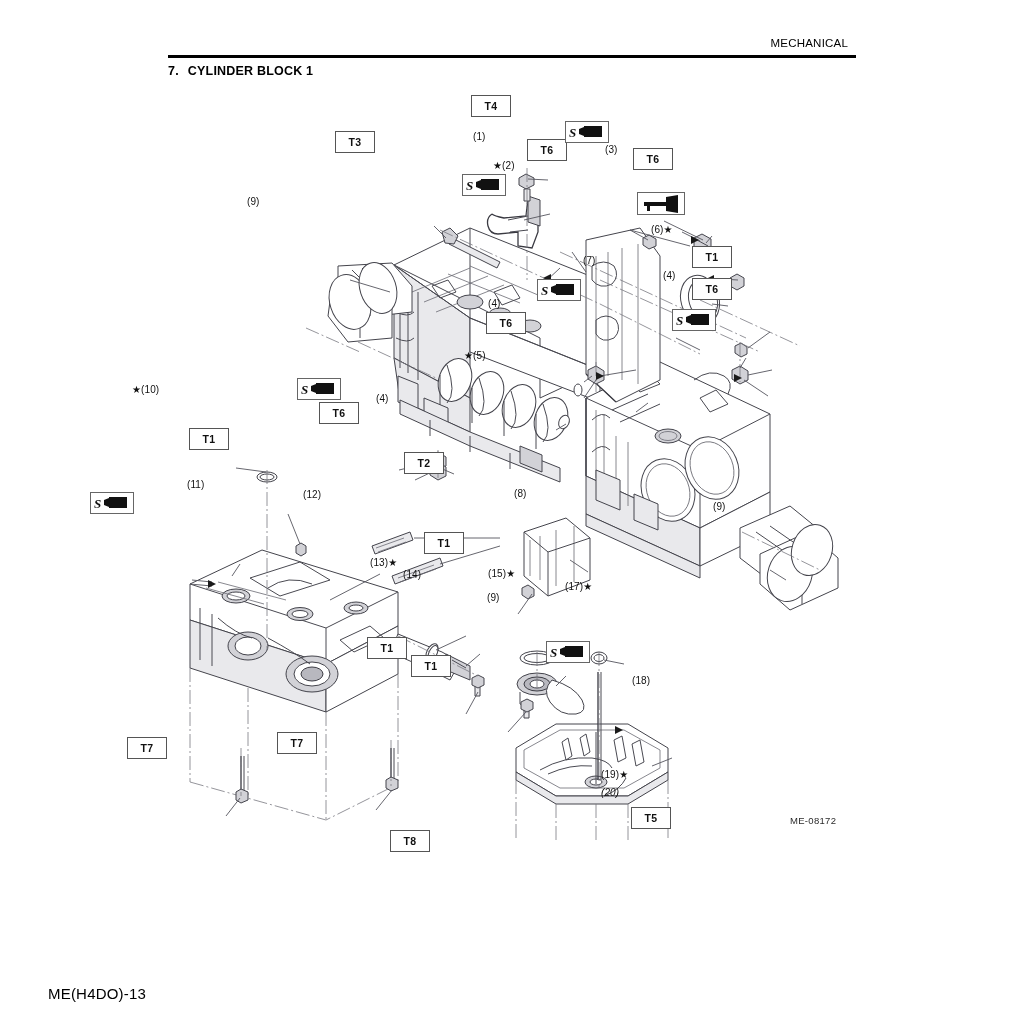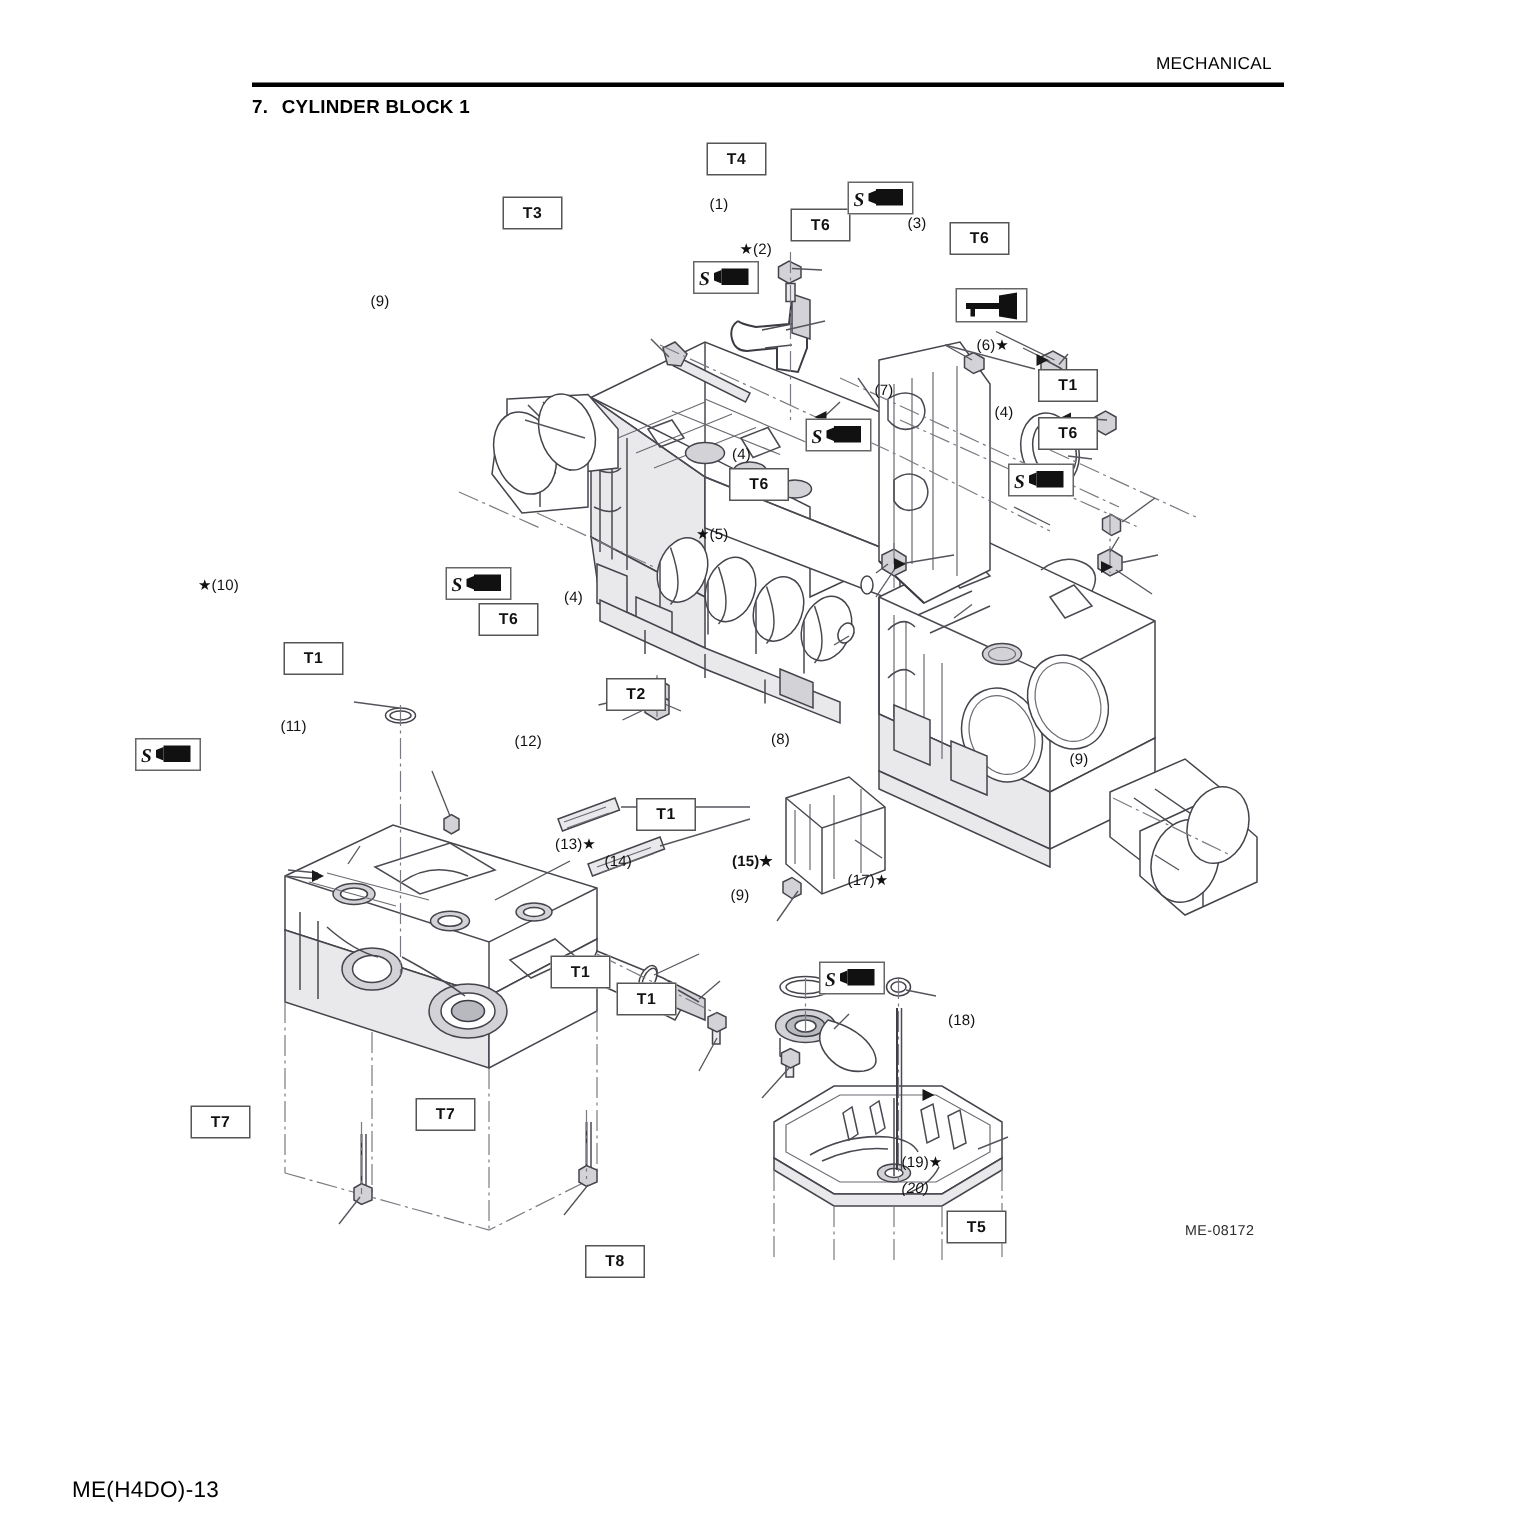--- a/index.html
+++ b/index.html
@@ -522,24 +522,24 @@
         <div class="pnum" style="left: 583px; top: 175px;"><span>(7)</span></div>
         <div class="pnum" style="left: 663px; top: 190px;"><span>(4)</span></div>
         <div class="pnum" style="left: 488px; top: 218px;"><span>(4)</span></div>
         <div class="pnum" style="left: 464px; top: 270px;"><span class="star">★</span><span>(5)</span></div>
         <div class="pnum" style="left: 376px; top: 313px;"><span>(4)</span></div>
         <div class="pnum" style="left: 247px; top: 116px;"><span>(9)</span></div>
         <div class="pnum" style="left: 713px; top: 421px;"><span>(9)</span></div>
         <div class="pnum" style="left: 514px; top: 408px;"><span>(8)</span></div>
         <div class="pnum" style="left: 132px; top: 304px;"><span class="star">★</span><span>(10)</span></div>
         <div class="pnum" style="left: 142px; top: 399px; margin-left: 45px;"><span>(11)</span></div>
-        <div class="pnum" style="left: 303px; top: 409px; margin-left: 40px;"><span>(12)</span></div>
+        <div class="pnum" style="left: 303px; top: 409px;"><span>(12)</span></div>
         <div class="pnum" style="left: 370px; top: 477px;"><span>(13)</span><span class="star">★</span></div>
         <div class="pnum" style="left: 403px; top: 489px;"><span>(14)</span></div>
-        <div class="pnum" style="left: 488px; top: 488px; font-weight: bold;"><span>(15)</span><span class="star">★</span></div>
+        <div class="pnum" style="left: 488px; top: 488px;"><span>(15)</span><span class="star">★</span></div>
         <div class="pnum" style="left: 487px; top: 512px;"><span>(9)</span></div>
         <div class="pnum" style="left: 548px; top: 501px; padding-left: 17px;"><span>(17)</span><span class="star">★</span></div>
         <div class="pnum" style="left: 596px; top: 595px; margin-left: 36px;"><span>(18)</span></div>
         <div class="pnum" style="left: 601px; top: 689px;"><span>(19)</span><span class="star">★</span></div>
         <div class="pnum" style="left: 601px; top: 707px; font-style: italic;"><span>(20)</span></div>
       </div>
 
     <div id="sym-layer">
         <div class="symbox" style="left: 462px; top: 94px;">
           <svg width="42" height="20" viewBox="0 0 42 20">

